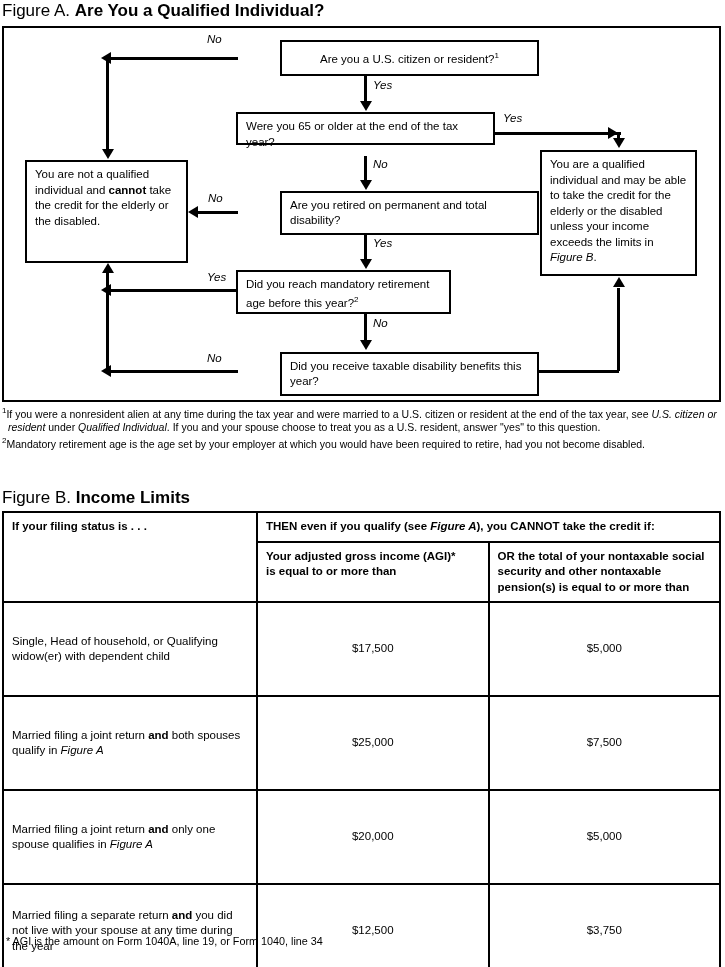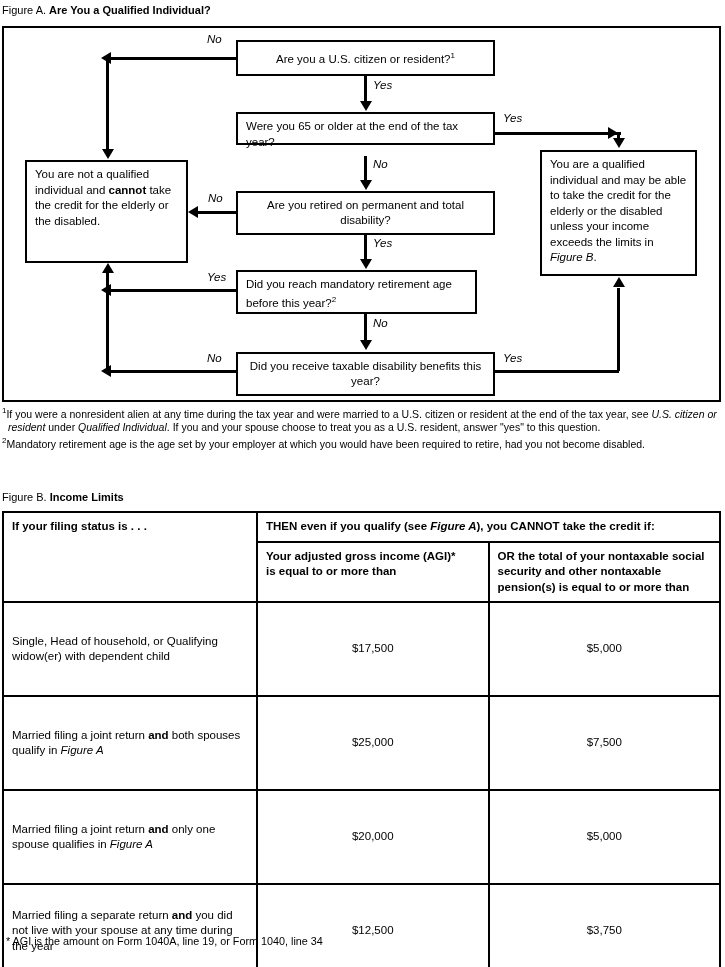--- a/index.html
+++ b/index.html
@@ -13,21 +13,21 @@
     font-family: "Liberation Sans", sans-serif;
     color: #000000;
     position: relative;
     overflow: hidden;
   }
   .page { position: relative; width: 725px; height: 967px; }
 
   
   .fig-title {
     position: absolute;
-    font-size: 11px;
+    font-size: 17px;
     line-height: 17px;
     white-space: nowrap;
   }
   .fig-title .lead { font-weight: normal; }
   .fig-title .bold { font-weight: bold; }
 
   #figA-title { left: 2px; top: 2px; }
   #figB-title { left: 2px; top: 489px; }
 
   
@@ -45,29 +45,29 @@
   .fbox {
     position: absolute;
     border: 2px solid #000;
     box-sizing: border-box;
     background: #fff;
     font-size: 11.5px;
     line-height: 15.5px;
     padding: 5px 8px;
     z-index: 5;
   }
-  .fbox.center { text-align: center; display: flex; align-items: center; justify-content: center; }
+  .fbox.center { display: flex; align-items: center; justify-content: center; margin-left: 44px; }
   .fbox b { font-weight: bold; }
   .fbox i { font-style: italic; }
   .sup { font-size: 8px; vertical-align: super; }
 
   #box-citizen   { left: 236px; top: 40px;  width: 259px; height: 36px; }
   #box-65        { left: 236px; top: 112px; width: 259px; height: 33px; }
   #box-retired   { left: 236px; top: 191px; width: 259px; height: 44px; }
-  #box-mandatory { left: 236px; top: 270px; width: 241px; height: 44px; }
+  #box-mandatory { left: 236px; top: 270px; width: 215px; height: 44px; }
   #box-benefits  { left: 236px; top: 352px; width: 259px; height: 44px; }
   #box-notqual   { left: 25px;  top: 160px; width: 163px; height: 103px; }
   #box-qual      { left: 540px; top: 150px; width: 157px; height: 126px; }
 
   
   .ln { position: absolute; background: #000; z-index: 2; }
   .lnh { height: 3px; }
   .lnv { width: 3px; }
 
   .arrow { position: absolute; width: 0; height: 0; z-index: 3; }

